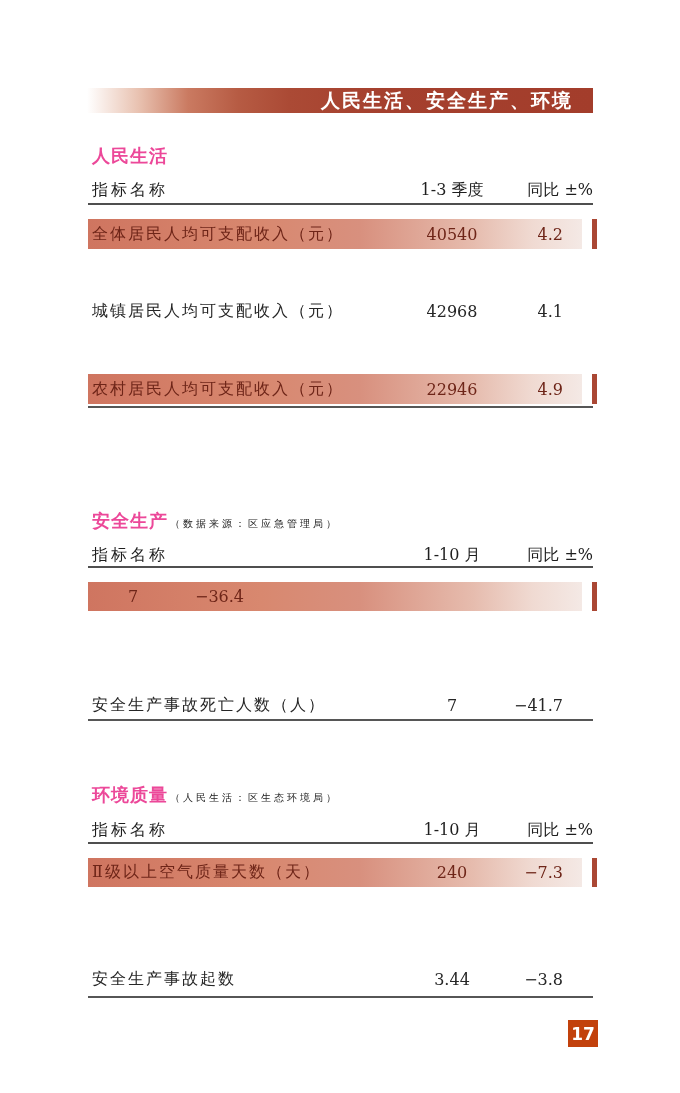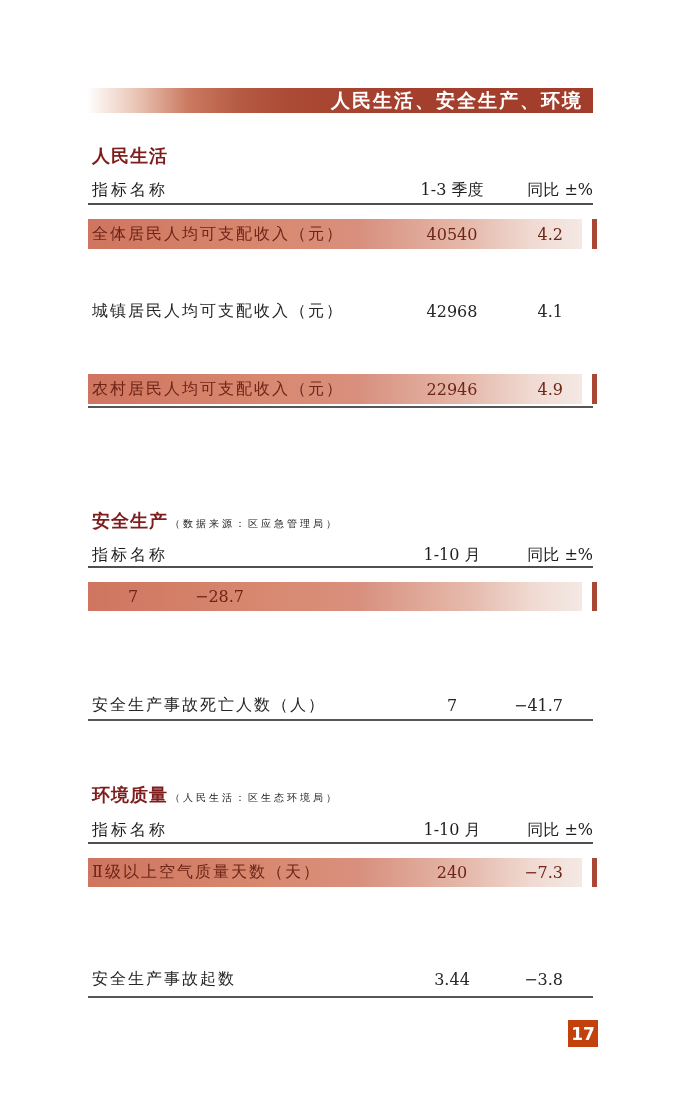--- a/index.html
+++ b/index.html
@@ -9,30 +9,30 @@
     overflow:hidden;
   }
   
   .banner {
     position:absolute; left:87px; top:88px; width:506px; height:25px;
     background:linear-gradient(90deg,#ffffff 0%,#e9c3b2 10%,#ca7a61 20%,#b65b43 30%,#ab4a35 40%,#a5402e 58%,#a33d2b 100%);
     display:flex; align-items:center; justify-content:flex-end;
   }
   .banner .banner-text {
     color:#ffffff; font-family:"DejaVu Sans","Liberation Sans",sans-serif;
-    font-weight:bold; font-size:19px; letter-spacing:2px; padding-right:10px; line-height:25px;
+    font-weight:bold; font-size:19px; letter-spacing:2px; padding-right:20px; line-height:25px;
   }
   
   .sec-head {
     position:absolute; left:88px; width:505px; height:24px;
     display:flex; align-items:baseline; padding-left:4px; box-sizing:border-box;
   }
   .sec-title {
     font-family:Liberation Serif, serif; font-weight:bold;
-    font-size:18px; color:#7f1d1d; letter-spacing:1px;
+    font-size:18px; color:#ec4899; letter-spacing:1px;
   }
   .sec-source { font-size:10px; color:#222222; letter-spacing:3px; margin-left:2px; }
   
   .thead {
     position:absolute; left:88px; width:505px; height:22px;
     display:flex; align-items:center; font-size:16px; color:#1e1e1e;
   }
   .rule { position:absolute; left:88px; width:505px; height:2px; background:#4f4f4f; }
   .rule.thin { height:2px; background:#565656; }
   
@@ -116,21 +116,21 @@
 
   <div class="thead" style="top:544px">
     <span class="c1">指标名称</span>
     <span class="c2">1-10 月</span>
     <span class="c3">同比 ±%</span>
   </div>
   <div class="rule" style="top:566px"></div>
 
   <div class="row hl" style="top:574px;height:29px">
     <span class="c2">7</span>
-    <span class="c3">−28.7</span>
+    <span class="c3">−36.4</span>
     <span class="edge"></span>
   </div>
 
   <div class="row" style="top:682px">
     <span class="c1">安全生产事故死亡人数（人）</span>
     <span class="c2">7</span>
     <span class="c3">−41.7</span>
   </div>
 
   <div class="rule thin" style="top:719px"></div>

